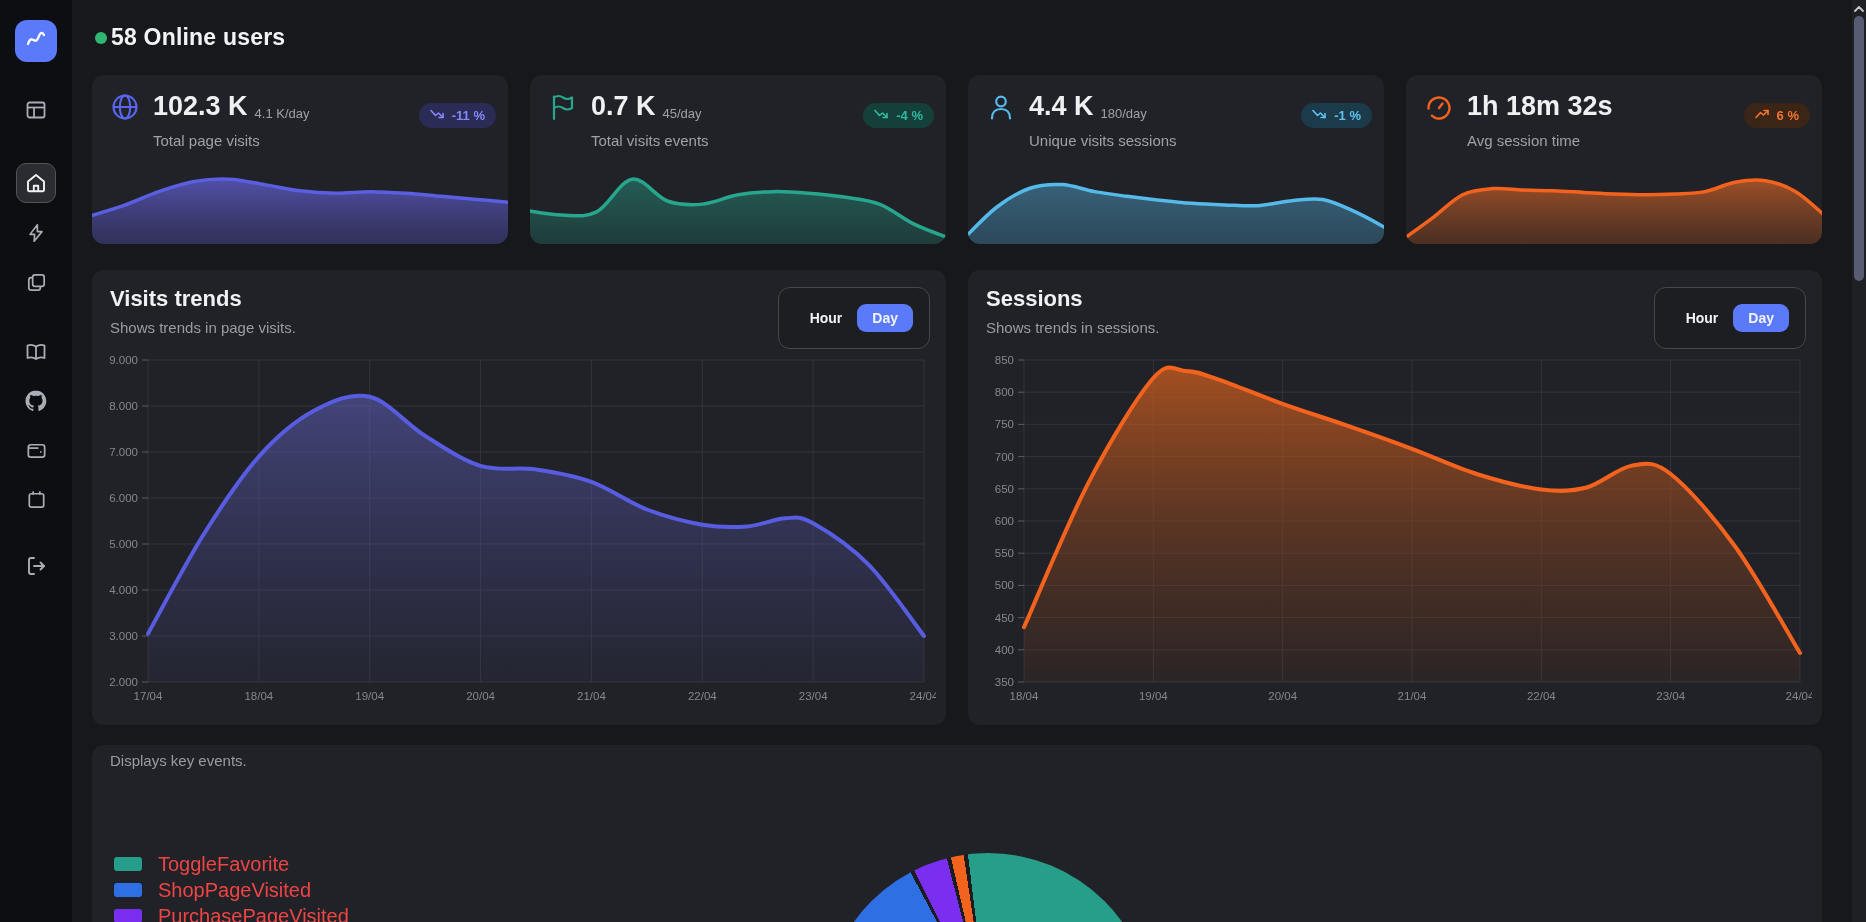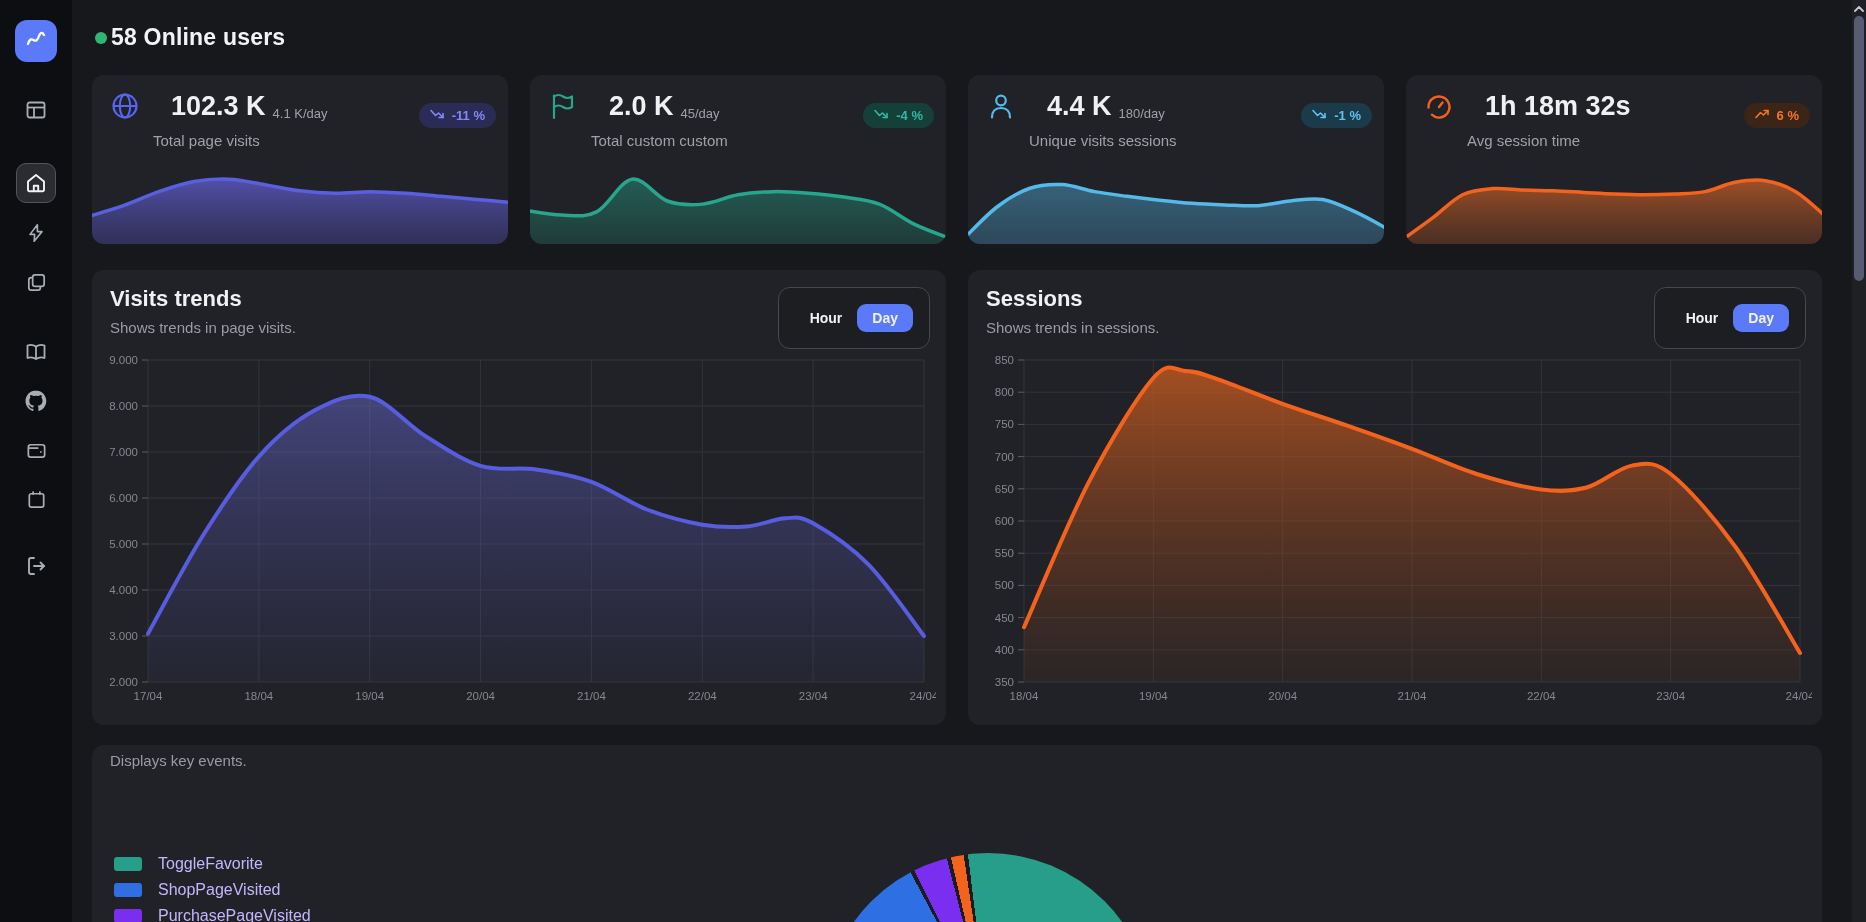--- a/index.html
+++ b/index.html
@@ -17,21 +17,21 @@
     justify-content:center;color:#a9adb6;cursor:pointer}
   .s-btn.active{background:#2b2c31;border:1px solid #53545a;color:#f1f2f4;box-sizing:border-box}
   .s-btn svg{display:block}
   
   .page-header{position:absolute;left:95px;top:24px;display:flex;align-items:center;gap:4px}
   .online-dot{width:12px;height:12px;border-radius:50%;background:#2eb672}
   .online-text{color:#f2f3f5;font-size:23px;font-weight:bold;letter-spacing:.2px}
   
   .stat-card{position:absolute;top:75px;width:416px;height:169px;background:#212227;
     border-radius:12px;overflow:hidden}
-  .stat-card .row{display:flex;align-items:flex-start;gap:31px;padding:16px 16px 0 18px}
+  .stat-card .row{display:flex;align-items:center;gap:13px;padding:16px 16px 0 18px}
   .stat-ic{width:30px;height:30px;flex:0 0 auto}
   .stat-value{color:#eef0f2;font-size:27px;font-weight:bold}
   .stat-per{color:#9fa1a8;font-size:13px;margin-left:7px;position:relative;top:3px}
   .stat-label{color:#9fa1a8;font-size:15px;padding:10px 0 0 61px}
   .badge{position:absolute;top:28px;right:12px;display:flex;align-items:center;gap:7px;
     padding:5px 11px;border-radius:14px;font-size:13px;font-weight:bold}
   .spark{position:absolute;left:0;right:0;bottom:0;height:88px}
   .spark svg{display:block;width:100%;height:100%}
   
   .chart-card{position:absolute;top:270px;width:854px;height:455px;background:#212227;
@@ -46,21 +46,21 @@
   .plot svg{display:block;width:834px;height:368px}
   .grid-line{stroke:#33343a;stroke-width:1}
   .tick-line{stroke:#5a5b61;stroke-width:1}
   .ylab,.xlab{fill:#85878e;font-size:11.5px;font-family:"Liberation Sans",sans-serif}
   
   .events-card{position:absolute;top:745px;left:92px;width:1730px;height:280px;
     background:#212227;border-radius:12px;overflow:hidden}
   .legend{position:absolute;left:22px;top:106px}
   .legend-item{display:flex;align-items:center;gap:16px;height:26px;cursor:pointer}
   .swatch{width:28px;height:14px;border-radius:3px}
-  .legend-label{color:#c4b5fd;font-size:16px}
+  .legend-label{color:#ef4444;font-size:20px}
   .pie{position:absolute;left:731px;top:108px;width:330px;height:330px;border-radius:50%}
   
   .scroll-track{position:absolute;right:0;top:0;width:14px;height:100%;background:#1f2024}
   .scroll-up{position:absolute;top:2px;left:0;width:14px;height:14px;display:flex;
     align-items:center;justify-content:center;color:#c6c9d0;cursor:pointer}
   .scroll-thumb{position:absolute;top:16px;left:2px;width:10px;height:265px;background:#575c72;
     border-radius:5px;cursor:pointer}
 </style>
 </head>
 <body>
@@ -202,24 +202,24 @@
 
 <div class="stat-card" style="left:530px">
   <div class="row">
     <span class="stat-ic">
       <svg width="30" height="30" viewBox="0 0 30 30" fill="none" stroke="#27a58d" stroke-width="2.2" stroke-linecap="round" stroke-linejoin="round">
         <path d="M6 27 V4.5"></path>
           <path d="M6 5.5 C9 3.5 12 3.5 15 5.5 C18 7.5 21 7.5 24 5.5 V16 C21 18 18 18 15 16 C12 14 9 14 6 16"></path>
       </svg>
     </span>
     <span>
-      <span class="stat-value">2.0 K</span><span class="stat-per">45/day</span>
-    </span>
-  </div>
-  <div class="stat-label">Total custom custom</div>
+      <span class="stat-value">0.7 K</span><span class="stat-per">45/day</span>
+    </span>
+  </div>
+  <div class="stat-label">Total visits events</div>
   <div class="badge" style="background:#15403a;color:#2db9a1">
     <span>
       <svg width="15" height="12" viewBox="0 0 15 12" fill="none" stroke="currentColor" stroke-width="1.6" stroke-linecap="round" stroke-linejoin="round">
         <polyline points="1,2.5 5.5,7.5 8.5,5 13,9.5"></polyline>
           <polyline points="13,5.5 13,9.5 9,9.5"></polyline>
       </svg>
     </span>
     <span>-4 %</span>
   </div>
   <div class="spark">

